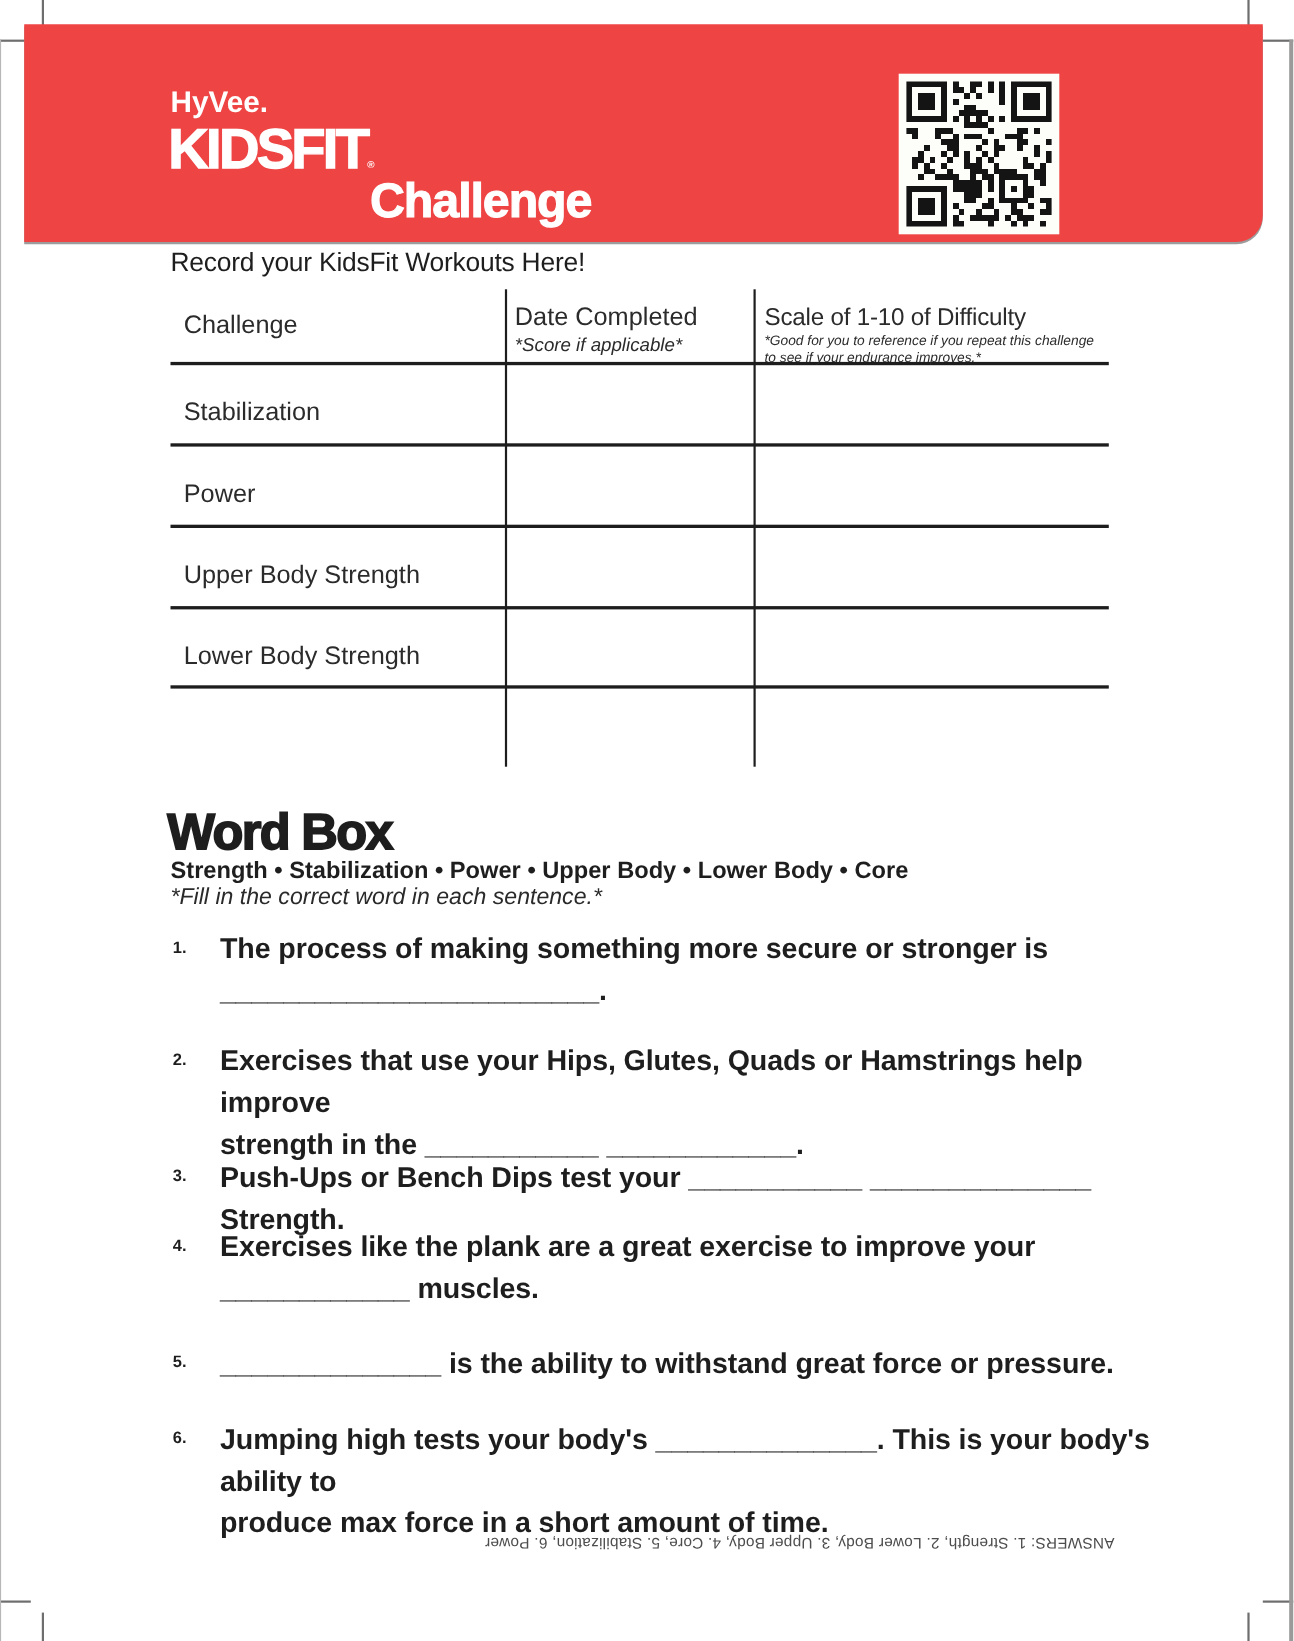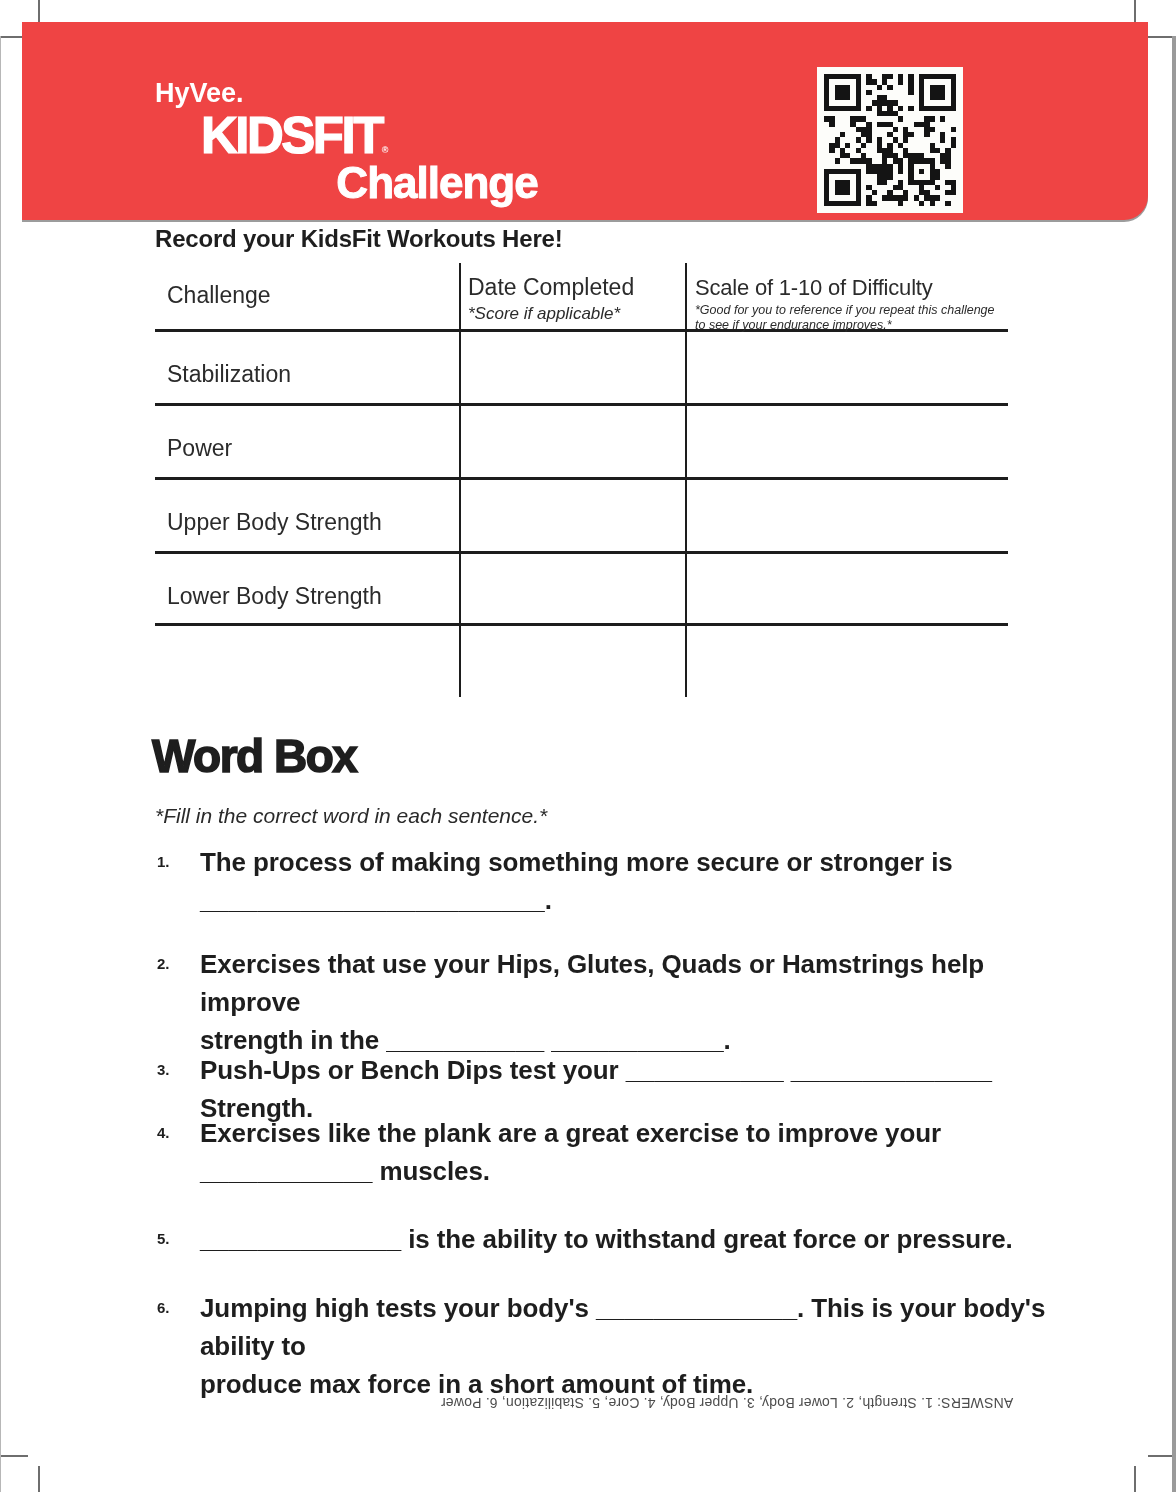--- a/index.html
+++ b/index.html
@@ -9,32 +9,32 @@
   
   .mark{position:absolute;background:#6e6e6e;}
   .edge-l{position:absolute;left:0;top:36px;width:1px;height:1456px;background:#b7b7b7;}
   .edge-r{position:absolute;left:1172px;top:36px;width:4px;height:1456px;background:#9a9a9a;}
 
   
   .banner{position:absolute;left:22px;top:22px;width:1126px;height:198px;background:#ef4444;
           border-radius:0 0 24px 0;box-shadow:0 2px 0 #9c9c9c;color:#fff;}
   .hyvee{position:absolute;left:133px;top:56px;font-size:27px;font-weight:700;}
   .kidsfit{position:absolute;left:131px;top:84px;font-size:51px;font-weight:700;
-           letter-spacing:-2.5px;-webkit-text-stroke:1.2px #fff;white-space:nowrap;margin-left:48px;}
+           letter-spacing:-2.5px;-webkit-text-stroke:1.2px #fff;white-space:nowrap;}
   .kidsfit .reg{font-size:9px;-webkit-text-stroke:0;letter-spacing:0;}
   .strength{position:absolute;left:344px;top:60px;font-family:"DejaVu Serif",serif;
             font-size:62px;font-weight:700;letter-spacing:2px;color:transparent;
             -webkit-text-stroke:2px #fff;white-space:nowrap;}
   .challenge{position:absolute;left:150px;top:136px;width:530px;text-align:center;
              font-size:44px;font-weight:700;letter-spacing:-1px;-webkit-text-stroke:1px #fff;}
   .qr{position:absolute;left:795px;top:45px;width:146px;height:146px;background:#fdfdfa;
       display:flex;align-items:center;justify-content:center;}
   .qr svg{width:132px;height:132px;fill:#141414;shape-rendering:crispEdges;}
 
-  .h1{position:absolute;left:155px;top:225px;font-size:24px;font-weight:700;letter-spacing:-0.2px;}
+  .h1{position:absolute;left:155px;top:225px;font-size:24px;font-weight:400;letter-spacing:-0.2px;}
 
   
   .table{position:absolute;left:155px;top:263px;width:853px;height:434px;color:#2b2b2b;}
   .vline{position:absolute;top:0;width:2px;height:434px;background:#1d1d1d;}
   .hline{position:absolute;left:0;width:853px;height:3px;background:#1d1d1d;}
   .c1{position:absolute;left:12px;top:0;height:64px;display:flex;align-items:center;font-size:23px;}
   .c2{position:absolute;left:313px;top:11px;}
   .c2 .lbl{font-size:23px;}
   .c2 .note{font-size:17px;font-style:italic;margin-top:3px;}
   .c3{position:absolute;left:540px;top:12px;width:305px;}
@@ -386,20 +386,21 @@
       <div class="note">*Good for you to reference if you repeat this challenge to see if your endurance improves.*</div>
     </div>
 
     <div class="row" style="top:69px;">Stabilization</div>
     <div class="row" style="top:143px;">Power</div>
     <div class="row" style="top:217px;">Upper Body Strength</div>
     <div class="row" style="top:291px;">Lower Body Strength</div>
   </section>
 
   <div class="wb-title">Word Box</div>
+  <div class="wb-words">Strength • Stabilization • Power • Upper Body • Lower Body • Core</div>
   <div class="wb-note">*Fill in the correct word in each sentence.*</div>
 
   <div class="q" style="top:843px;">
     <span class="qnum">1.</span>
     <div class="qtext">
       <div>The process of making something more secure or stronger is</div>
       <div>________________________.</div>
     </div>
   </div>
   <div class="q" style="top:945px;">

